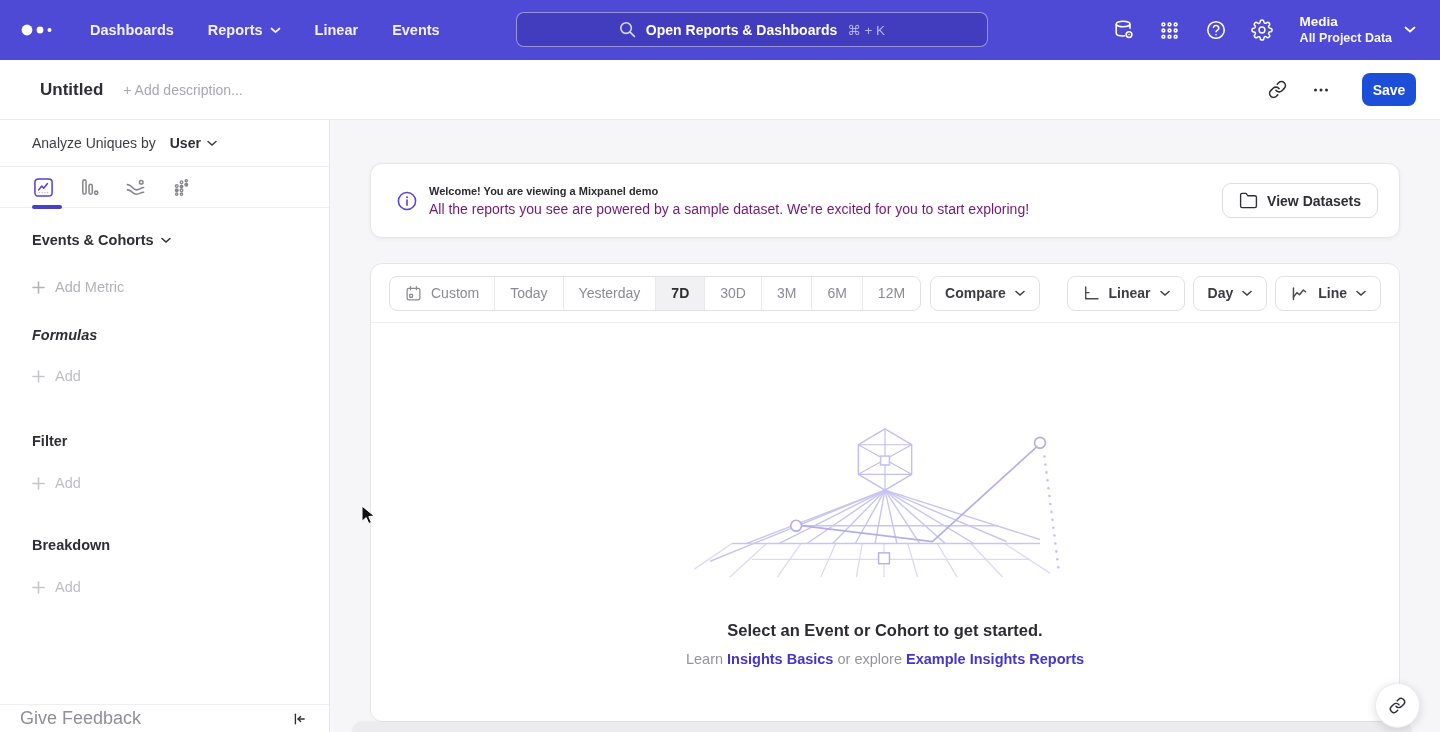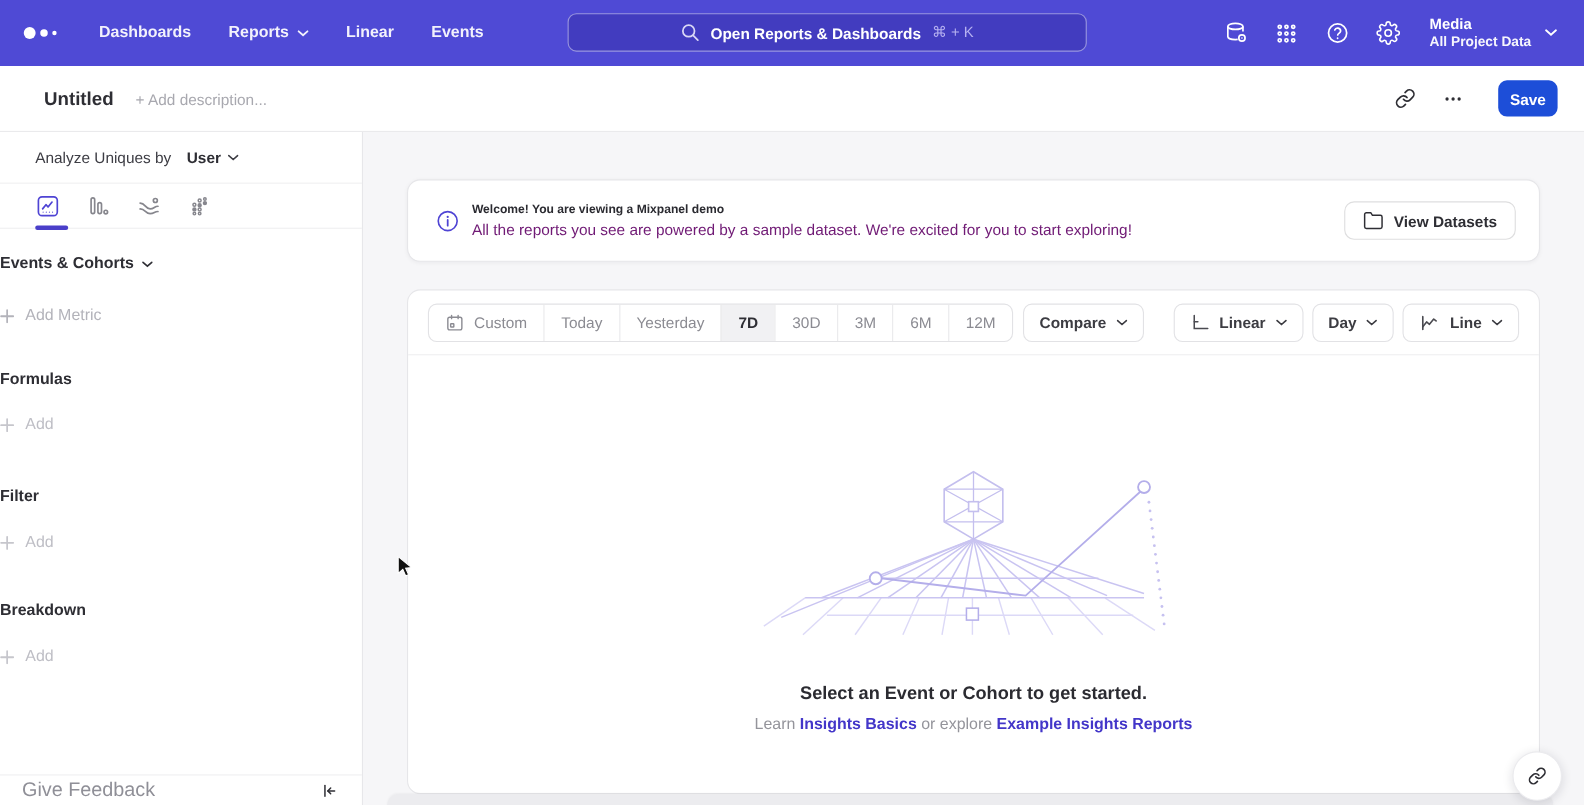--- a/index.html
+++ b/index.html
@@ -32,21 +32,21 @@
 
   
   .page-body { display:flex; height:612px; }
   .sidebar { width:330px; background:#ffffff; border-right:1px solid #e7e7ea; display:flex; flex-direction:column; position:relative; }
   .analyze-row { height:47px; display:flex; align-items:center; padding-left:32px; border-bottom:1px solid #efeff1; font-size:14px; color:#3d3d44; gap:14px; }
   .analyze-val { font-weight:700; color:#2e2e34; display:flex; align-items:center; gap:6px; cursor:pointer; }
   .tabs-row { height:41px; display:flex; align-items:center; padding-left:32px; gap:24px; border-bottom:1px solid #efeff1; position:relative; }
   .tab-btn { width:22px; height:22px; color:#86868d; cursor:pointer; display:flex; align-items:center; justify-content:center; }
   .tab-btn.active { color:#4f44d4; }
   .tab-underline { position:absolute; left:32px; bottom:-2px; width:30px; height:4px; border-radius:3px; background:#4a3fc9; }
-  .side-section { }
+  .side-section { padding-left:32px; }
   .sec-title { font-size:14.5px; font-weight:700; color:#2e2e34; display:flex; align-items:center; gap:7px; }
   .add-row { display:flex; align-items:center; gap:10px; font-size:14.5px; color:#bebec5; cursor:pointer; }
   .add-row.metric { color:#b3b3ba; }
   .sidebar-footer { position:absolute; bottom:0; left:0; right:0; height:28px; border-top:1px solid #efeff1; display:flex; align-items:center; padding:0 22px 0 20px; }
   .feedback { font-size:18px; color:#8f8f97; cursor:pointer; }
   .collapse-btn { margin-left:auto; color:#2e2e34; cursor:pointer; display:flex; }
 
   
   .main { flex:1; position:relative; background:#f6f6f8; }
   .banner { position:absolute; left:40px; top:43px; width:1030px; height:75px; background:#ffffff; border:1px solid #e6e6e9; border-radius:12px; box-shadow:0 1px 4px rgba(20,20,40,0.05); display:flex; align-items:center; padding:0 21px 0 26px; }
@@ -246,21 +246,21 @@
     </div>
     <div class="side-section" style="margin-top:31px;">
       <div class="add-row metric">
         <svg width="13" height="13" viewBox="0 0 13 13">
             <path d="M6.5 1v11M1 6.5h11" stroke="#b3b3ba" stroke-width="1.6" stroke-linecap="round"></path>
           </svg>
         <span>Add Metric</span>
       </div>
     </div>
 
-    <div class="side-section" style="margin-top:42px;">
+    <div class="side-section" style="margin-top:32px;font-style:italic;">
       <div class="sec-title">
           <span>Formulas</span>
         </div>
     </div>
     <div class="side-section" style="margin-top:25px;">
       <div class="add-row">
         <svg width="13" height="13" viewBox="0 0 13 13">
             <path d="M6.5 1v11M1 6.5h11" stroke="#c6c6cc" stroke-width="1.6" stroke-linecap="round"></path>
           </svg>
         <span>Add</span>

